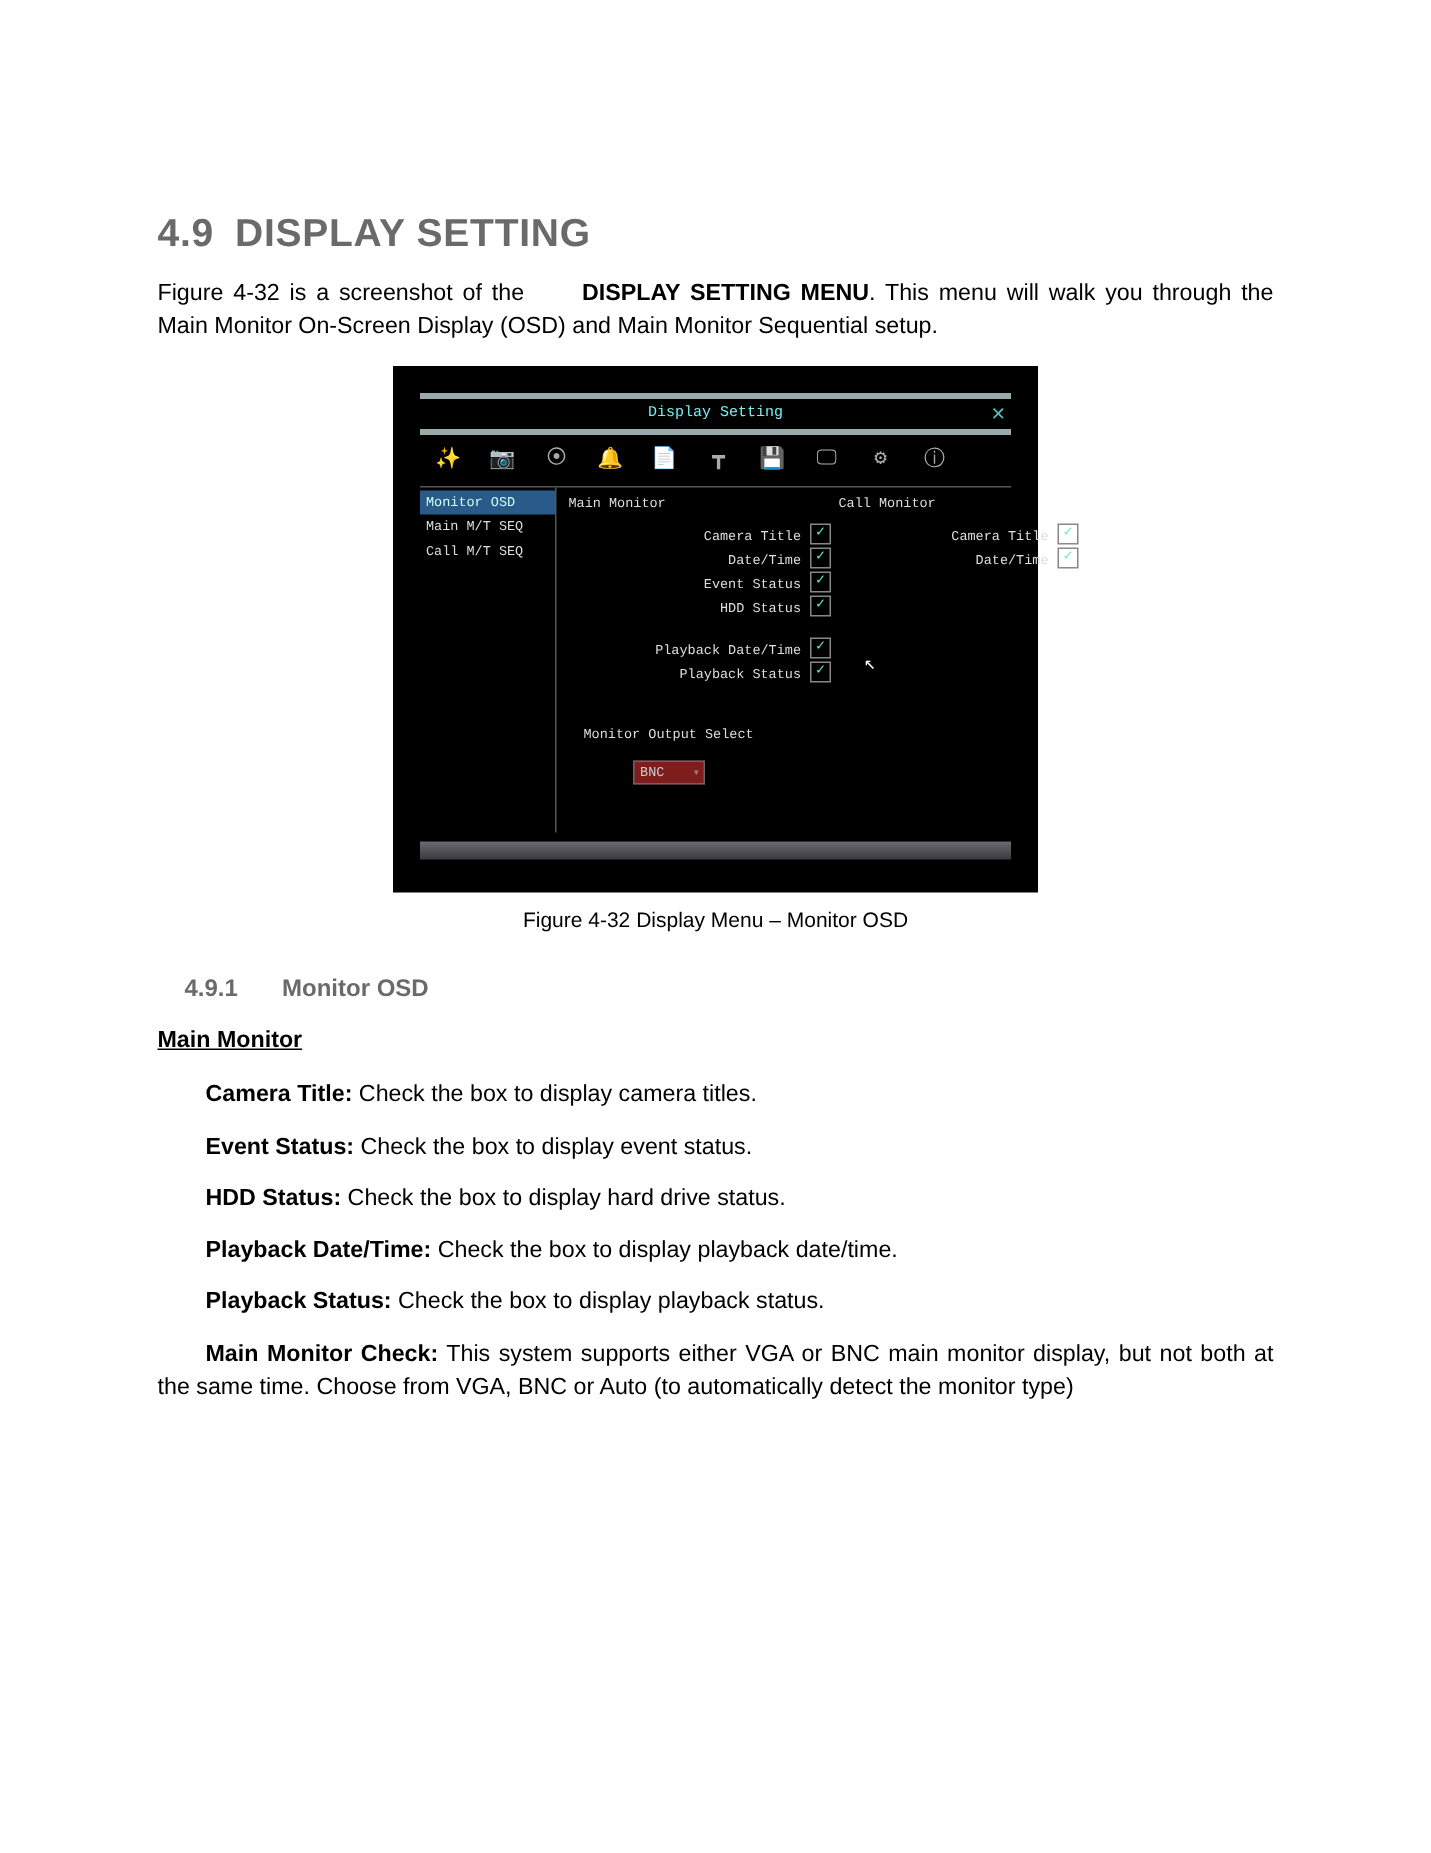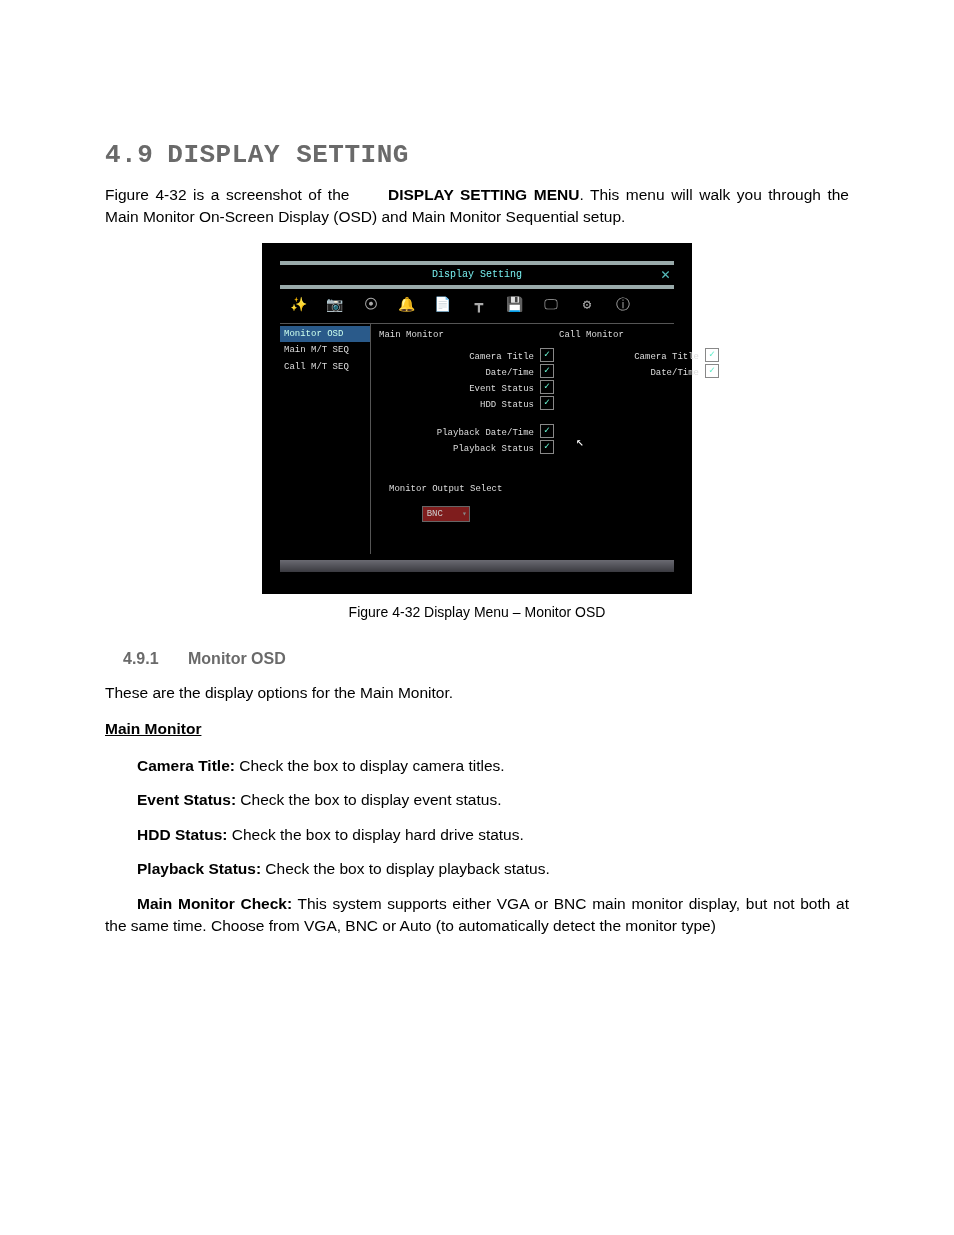--- a/index.html
+++ b/index.html
@@ -1,17 +1,17 @@
 <!DOCTYPE html>
 <html><head>
 <meta charset="utf-8">
 <style>
   html,body{margin:0;padding:0;background:#fff;font-family:Arial,Helvetica,sans-serif;color:#000;}
   .page{width:954px;min-height:1235px;box-sizing:border-box;padding:140px 105px 80px 105px;}
-  h1.section{font-family:Liberation Mono, monospace;font-weight:900;font-size:26px;color:#6a6a6a;margin:0 0 14px 0;letter-spacing:0.5px;}
+  h1.section{font-family:Liberation Sans, sans-serif;font-weight:900;font-size:26px;color:#6a6a6a;margin:0 0 14px 0;letter-spacing:0.5px;}
   h1.section .num{margin-right:14px;}
   p.body{font-size:15.5px;line-height:1.45;margin:0 0 14px 0;text-align:justify;}
   .bold{font-weight:700;padding-left:32px;}
   
   .shot-wrap{display:flex;justify-content:center;margin:8px 0 10px 0;}
   .shot{width:430px;background:#000;padding:18px 18px 22px 18px;box-sizing:border-box;font-family:"Courier New",monospace;color:#ddd;position:relative;}
   .shot .bar{height:4px;background:#9aa;}
   .shot .title-row{display:flex;justify-content:center;align-items:center;height:20px;color:#7ee;font-size:10px;}
   .shot .close{position:absolute;right:22px;top:22px;color:#5bb;font-size:15px;font-weight:400;}
   .shot .toolbar{display:flex;gap:14px;padding:6px 8px 8px 8px;border-bottom:1px solid #555;align-items:center;justify-content:flex-start;}
@@ -134,24 +134,24 @@
       <div class="footbar"></div>
     </div>
   </div>
 
   <div class="caption">Figure 4-32 Display Menu – Monitor OSD</div>
 
   <h2 class="sub">
     <span class="num">4.9.1</span><span>Monitor OSD</span>
   </h2>
 
-  <p class="body">These are the display options for the Main Monitor.</p>
 
   <p class="body"><span class="underline">Main Monitor</span></p>
 
   <div class="defs">
     <p><span class="bold">Camera Title:</span><span> Check the box to display camera titles.</span></p>
     <p><span class="bold">Event Status:</span><span> Check the box to display event status.</span></p>
     <p><span class="bold">HDD Status:</span><span> Check the box to display hard drive status.</span></p>
+    <p><span class="bold">Playback Date/Time:</span><span> Check the box to display playback date/time.</span></p>
     <p><span class="bold">Playback Status:</span><span> Check the box to display playback status.</span></p>
     <p style="text-align:justify;"><span class="bold">Main Monitor Check:</span><span>  This system supports either VGA or BNC main monitor display, but not both at the same time. Choose from VGA, BNC or Auto (to automatically detect the monitor type)</span></p>
   </div>
 </div>
 
 </body></html>

